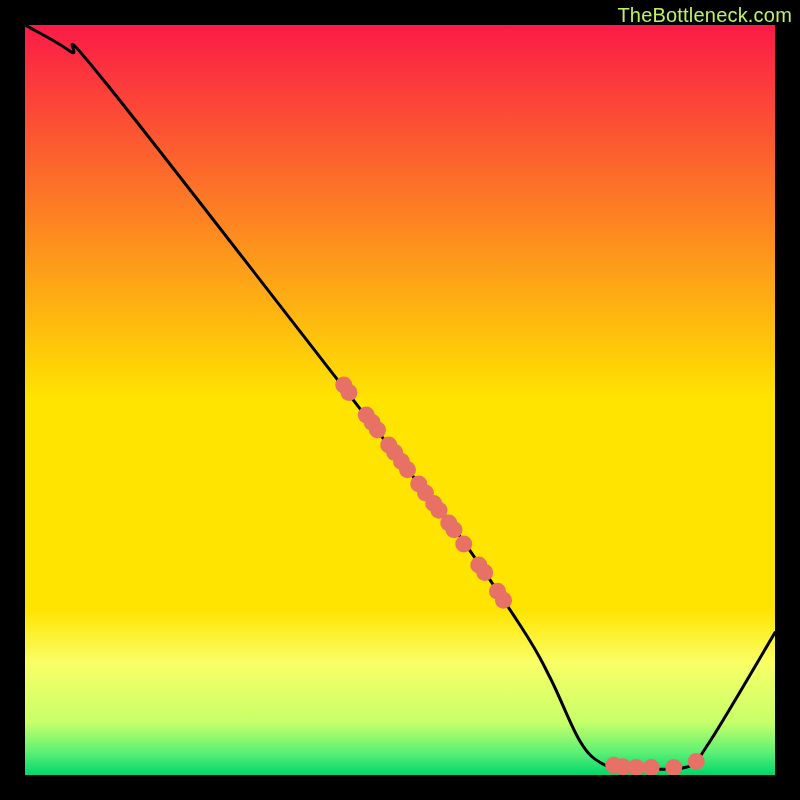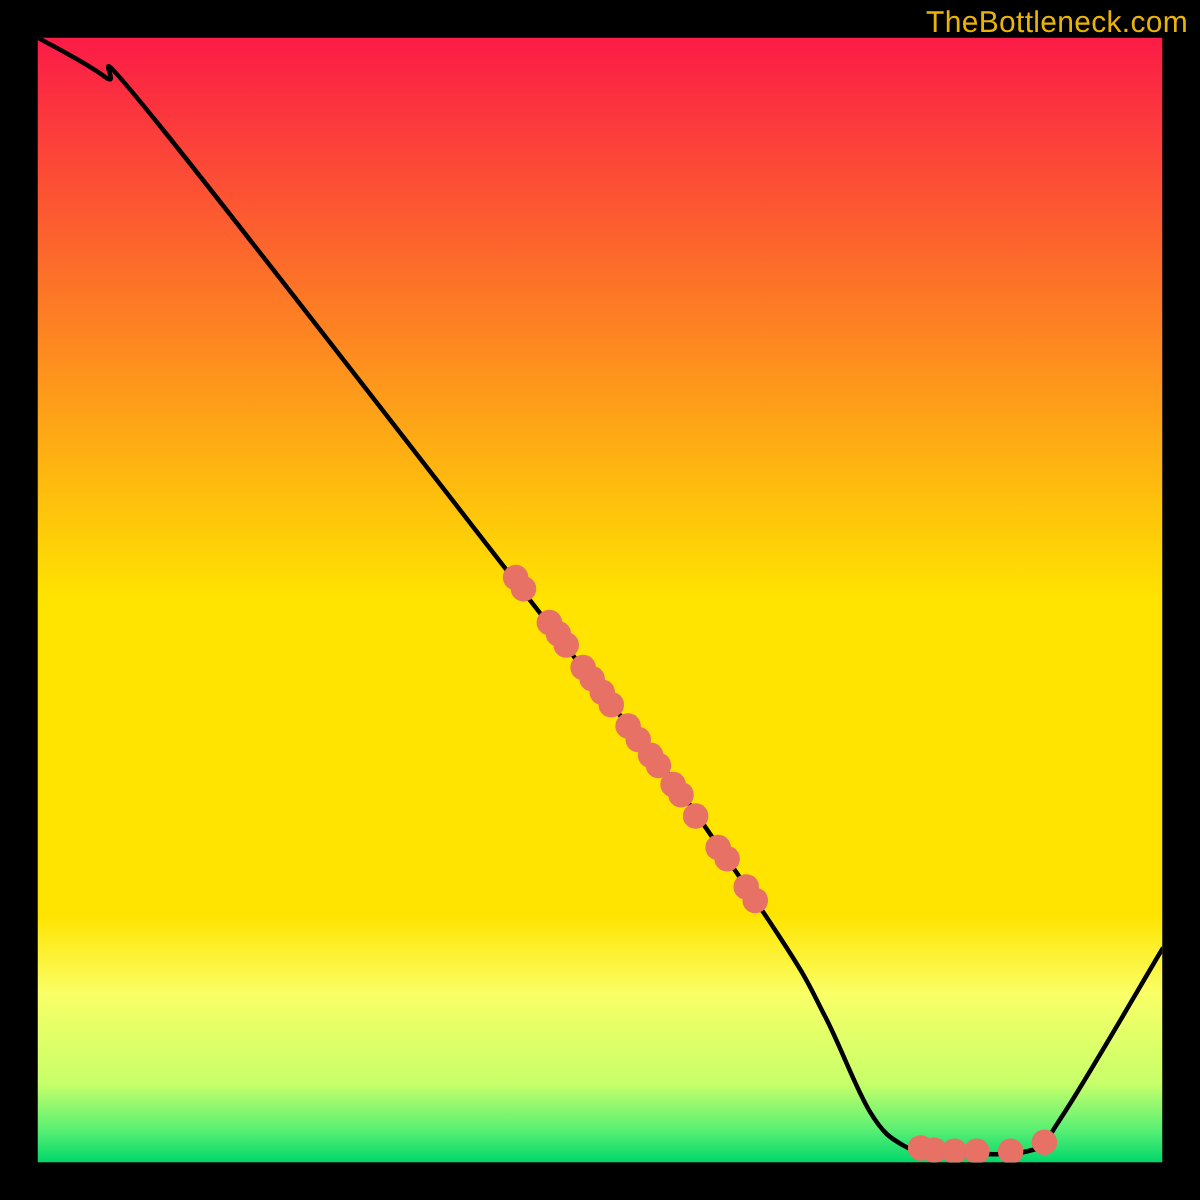--- a/index.html
+++ b/index.html
@@ -21,21 +21,21 @@
     position: absolute;
     left: 25px;
     top: 25px;
     width: 750px;
     height: 750px;
   }
   .attribution {
     position: absolute;
     top: 4px;
     right: 8px;
-    color: #eab308;
+    color: #bef264;
     font-size: 20px;
     letter-spacing: 0.2px;
     font-weight: 500;
   }
   svg { display: block; }
 </style>
 </head>
 <body>
 
 <div class="stage">

